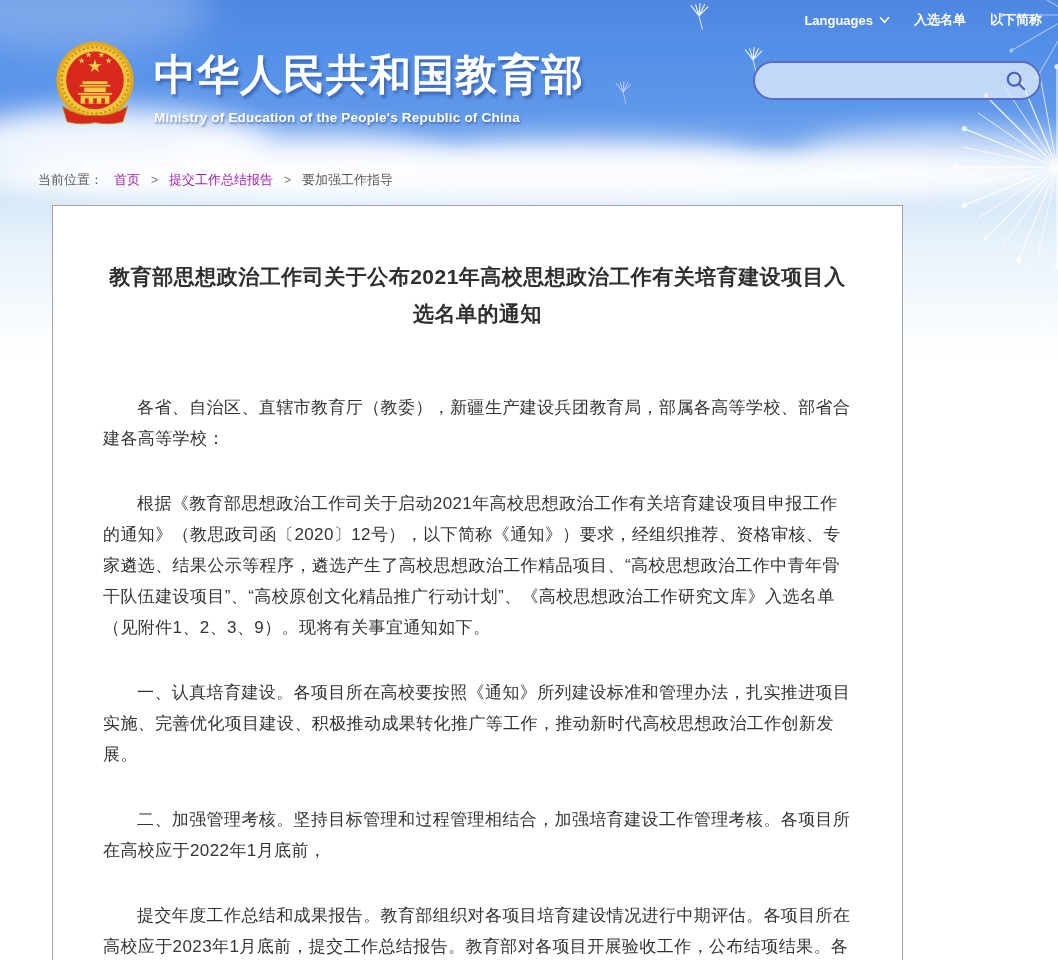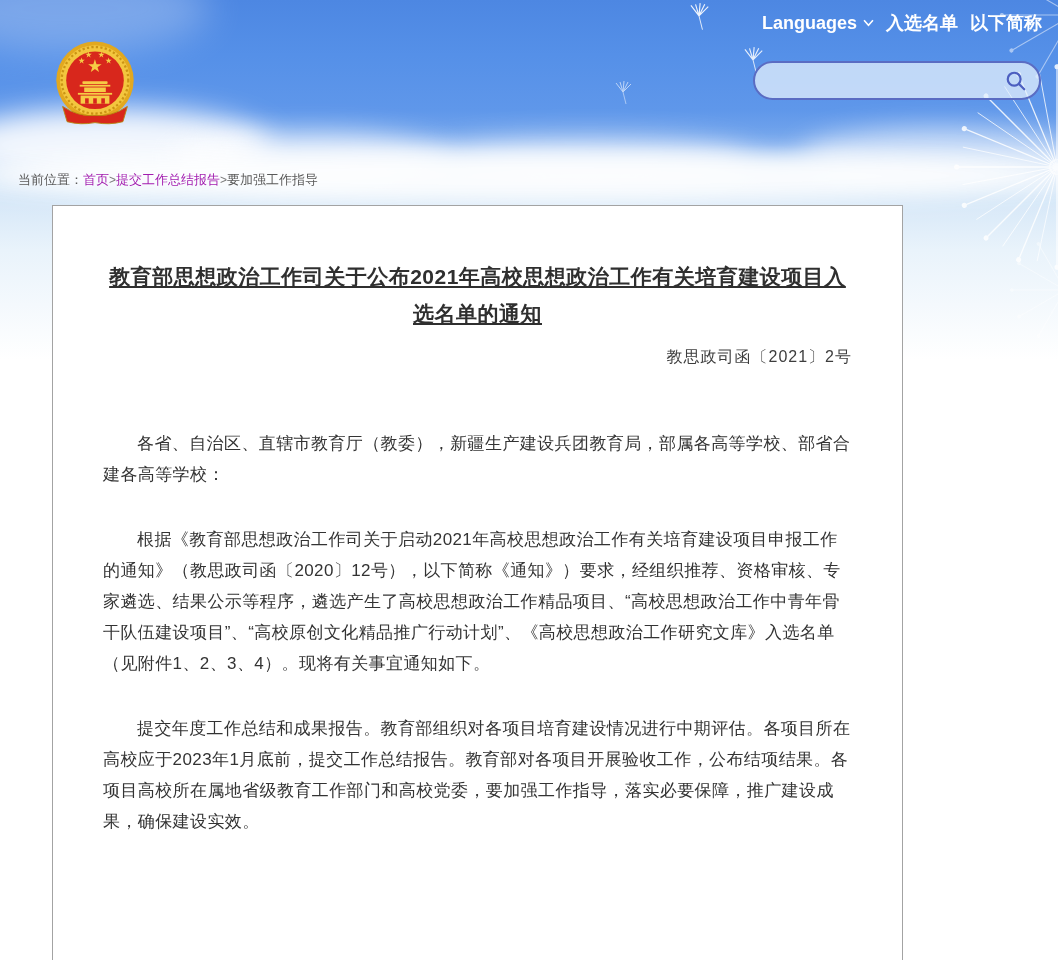--- a/index.html
+++ b/index.html
@@ -31,22 +31,22 @@
   .dandelion { position: absolute; z-index: 1; pointer-events: none; }
   .dandelion line, .dandelion circle { stroke: #ffffff; }
   .d-big   { left: 942px; top: 52px;  opacity: .85; }
   .d-top   { left: 988px; top: -70px; opacity: .5; }
   .d-low   { left: 1000px; top: 225px; opacity: .45; }
   .seed { position: absolute; z-index: 2; pointer-events: none; }
 
   
   .topbar {
     position: absolute; top: 11px; right: 16px; z-index: 3;
-    display: flex; align-items: center; gap: 12px;
-    color: #fff; font-size: 18px; font-weight: bold;
+    display: flex; align-items: center; gap: 24px;
+    color: #fff; font-size: 13px; font-weight: bold;
   }
   .topbar a, .lang { color: #fff; text-decoration: none; cursor: pointer; }
   .lang { display: flex; align-items: center; gap: 6px; }
 
   
   .brand { position: absolute; left: 50px; top: 38px; z-index: 3; display: flex; gap: 14px; }
   .emblem { width: 90px; height: 90px; display: block; cursor: pointer; }
   .titles { margin-top: 9px; }
   .site-title {
     color: #fff; font-size: 42px; font-weight: bold; letter-spacing: 1px;
@@ -67,38 +67,38 @@
     display: flex; align-items: center; padding: 0 10px 0 16px;
   }
   .searchbox input {
     flex: 1; border: none; outline: none; background: transparent;
     font-size: 15px; color: #333; font-family: "Liberation Sans", sans-serif;
   }
   .search-btn { border: none; background: none; padding: 2px; cursor: pointer; display: flex; }
 
   
   .breadcrumb {
-    position: absolute; left: 18px; top: 171px; z-index: 3;
-    display: flex; align-items: center; 
+    position: absolute; left: 38px; top: 171px; z-index: 3;
+    display: flex; align-items: center; gap: 11px;
     font-size: 13px; color: #5a5a5a;
   }
   .breadcrumb a { color: #a21caf; text-decoration: none; cursor: pointer; }
   .breadcrumb .sep { color: #7a7a7a; font-size: 12px; }
 
   
   .panel {
     position: absolute; left: 52px; top: 205px; z-index: 4;
     width: 851px; min-height: 880px;
     background: #fff; border: 1px solid #a3a3a3;
     padding: 52px 50px 80px 50px;
   }
   .doc-title {
     margin: 0 auto; max-width: 812px;
     font-size: 21px; font-weight: bold; color: #2f2f2f;
-    line-height: 37px; text-align: center; letter-spacing: .5px; text-decoration: underline;
+    line-height: 37px; text-align: center; letter-spacing: .5px;
   }
   .doc-number {
     margin-top: 15px; text-align: right;
     font-size: 16px; color: #3d3d3d; letter-spacing: 1px;
   }
   .doc-body { margin-top: 60px; font-size: 17px; color: #333; line-height: 31px; letter-spacing: .4px; }
   .doc-body p { margin: 2px 0 34px 0; text-indent: 2em; }
 </style>
 </head>
 <body>
@@ -222,20 +222,24 @@
     <rect x="36" y="48" width="28" height="3" rx="1" fill="#F6CB45"></rect>
     <rect x="33" y="52" width="34" height="2" fill="#F6CB45"></rect>
     <rect x="38" y="55" width="24" height="5" fill="#F6CB45"></rect>
     <rect x="31" y="61" width="38" height="2" fill="#F6CB45"></rect>
     <rect x="34" y="64" width="32" height="9" fill="#F6CB45"></rect>
     <rect x="39" y="67" width="4" height="6" fill="#D8271C"></rect>
     <rect x="48" y="67" width="4" height="6" fill="#D8271C"></rect>
     <rect x="57" y="67" width="4" height="6" fill="#D8271C"></rect>
     <path d="M14,76 Q32,88 50,86 Q68,88 86,76 L81,93 Q66,97 50,94 Q34,97 19,93 Z" fill="#D8271C" stroke="#B5830F" stroke-width="1"></path>
   </svg>
+  <div class="titles">
+    <div class="site-title">中华人民共和国教育部</div>
+    <div class="site-subtitle">Ministry of Education of the People's Republic of China</div>
+  </div>
 </div>
 
 <div class="searchbox">
   <input type="text" placeholder="" style="">
   <button class="search-btn">
     <svg width="22" height="22" viewBox="0 0 24 24">
       <circle cx="10" cy="10" r="7" fill="none" stroke="#4c5fc0" stroke-width="2.4"></circle>
       <line x1="15.2" y1="15.2" x2="21" y2="21" stroke="#4c5fc0" stroke-width="2.4" stroke-linecap="round"></line>
     </svg>
   </button>
@@ -245,19 +249,20 @@
   <span>当前位置：</span>
   <a>首页</a>
   <span class="sep">&gt;</span>
   <a>提交工作总结报告</a>
   <span class="sep">&gt;</span>
   <span>要加强工作指导</span>
 </nav>
 
 <main class="panel">
   <h1 class="doc-title">教育部思想政治工作司关于公布2021年高校思想政治工作有关培育建设项目入选名单的通知</h1>
-  <div class="doc-number">教思政司函〔2021〕2号</div>
   <div class="doc-body">
       <p>各省、自治区、直辖市教育厅（教委），新疆生产建设兵团教育局，部属各高等学校、部省合建各高等学校：</p>
-      <p>根据《教育部思想政治工作司关于启动2021年高校思想政治工作有关培育建设项目申报工作的通知》（教思政司函〔2020〕12号），以下简称《通知》）要求，经组织推荐、资格审核、专家遴选、结果公示等程序，遴选产生了高校思想政治工作精品项目、“高校思想政治工作中青年骨干队伍建设项目”、“高校原创文化精品推广行动计划”、《高校思想政治工作研究文库》入选名单（见附件1、2、3、4）。现将有关事宜通知如下。</p>
+      <p>根据《教育部思想政治工作司关于启动2021年高校思想政治工作有关培育建设项目申报工作的通知》（教思政司函〔2020〕12号），以下简称《通知》）要求，经组织推荐、资格审核、专家遴选、结果公示等程序，遴选产生了高校思想政治工作精品项目、“高校思想政治工作中青年骨干队伍建设项目”、“高校原创文化精品推广行动计划”、《高校思想政治工作研究文库》入选名单（见附件1、2、3、9）。现将有关事宜通知如下。</p>
+      <p>一、认真培育建设。各项目所在高校要按照《通知》所列建设标准和管理办法，扎实推进项目实施、完善优化项目建设、积极推动成果转化推广等工作，推动新时代高校思想政治工作创新发展。</p>
+      <p>二、加强管理考核。坚持目标管理和过程管理相结合，加强培育建设工作管理考核。各项目所在高校应于2022年1月底前，</p>
       <p>提交年度工作总结和成果报告。教育部组织对各项目培育建设情况进行中期评估。各项目所在高校应于2023年1月底前，提交工作总结报告。教育部对各项目开展验收工作，公布结项结果。各项目高校所在属地省级教育工作部门和高校党委，要加强工作指导，落实必要保障，推广建设成果，确保建设实效。</p>
     </div>
 </main>
 
 </body></html>

